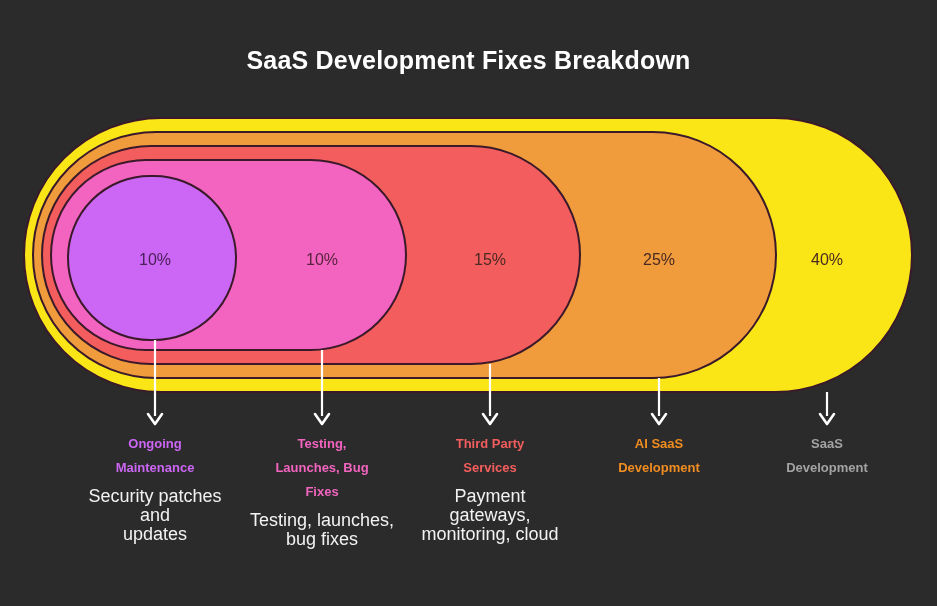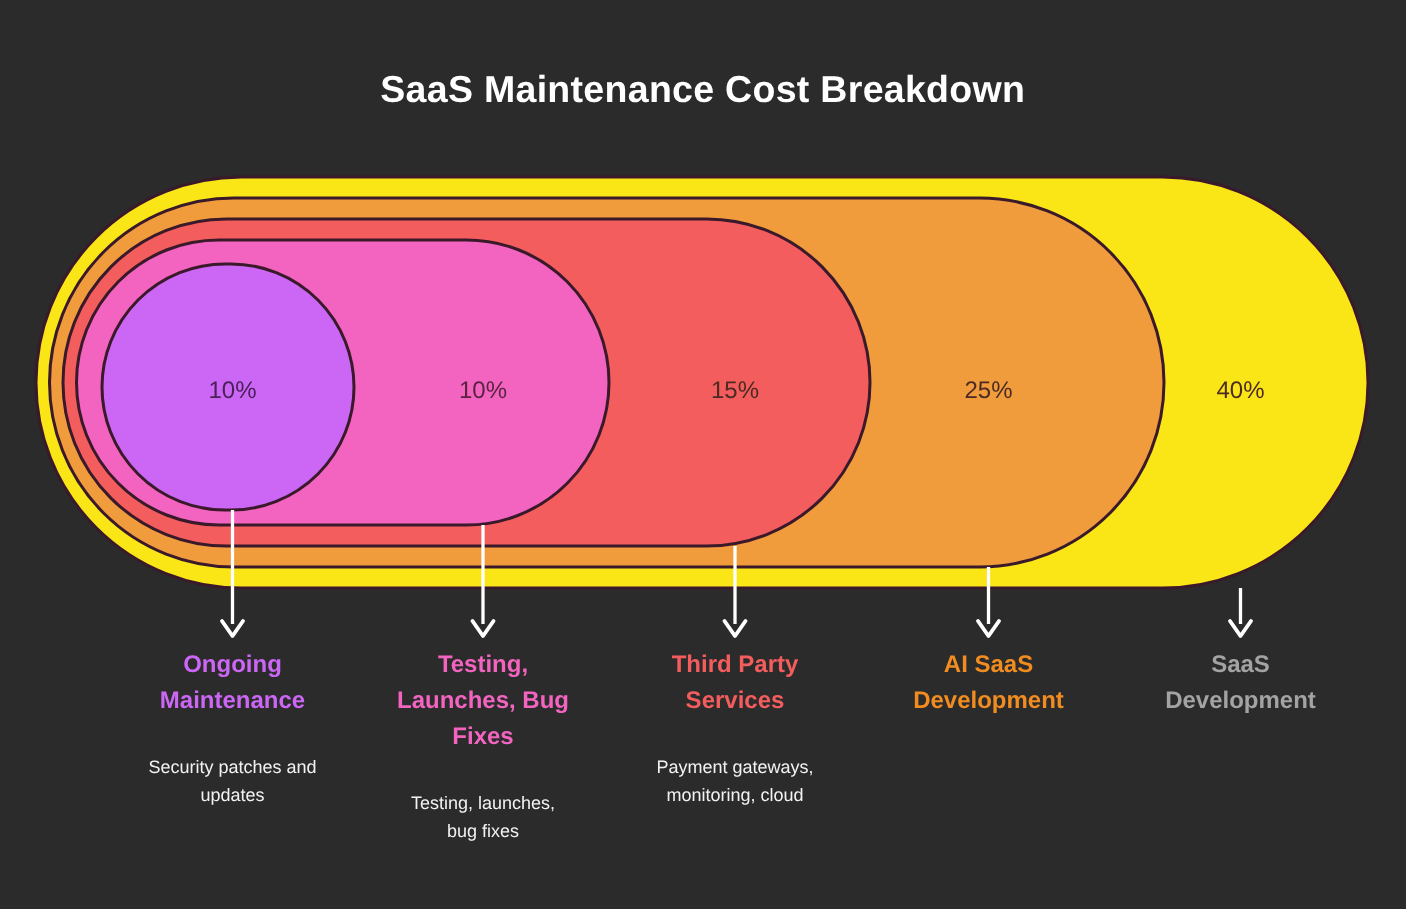--- a/index.html
+++ b/index.html
@@ -52,38 +52,38 @@
     top: 432px;
     width: 937px;
     height: 174px;
   }
   .label-col {
     position: absolute;
     top: 0;
     text-align: center;
   }
   .label-title {
-    font-size: 16px;
+    font-size: 13px;
     font-weight: bold;
     line-height: 24px;
     margin: 0;
   }
   .label-desc {
-    font-size: 12px;
+    font-size: 18px;
     color: #f2f2f2;
     line-height: 19px;
-    margin-top: 22px;
+    margin-top: 7px;
   }
 </style>
 </head>
 <body>
 
 <div id="stage">
 
-  <div class="title">SaaS Maintenance Cost Breakdown</div>
+  <div class="title">SaaS Development Fixes Breakdown</div>
 
   <svg class="funnel" viewBox="0 0 937 606">
     <g id="pills">
         <rect x="24" y="118" width="888" height="274" rx="137" ry="137" fill="#fae617" stroke="#3a1a2a" stroke-width="2"></rect>
         <rect x="33" y="132" width="743" height="246" rx="123" ry="123" fill="#f09b3c" stroke="#3a1a2a" stroke-width="2"></rect>
         <rect x="42" y="146" width="538" height="218" rx="109" ry="109" fill="#f45d5d" stroke="#3a1a2a" stroke-width="2"></rect>
         <rect x="51" y="160" width="355" height="190" rx="95" ry="95" fill="#f264bf" stroke="#3a1a2a" stroke-width="2"></rect>
         <rect x="68" y="176" width="168" height="164" rx="82" ry="82" fill="#cc66f5" stroke="#3a1a2a" stroke-width="2"></rect>
       </g>
     <g id="arrows">

